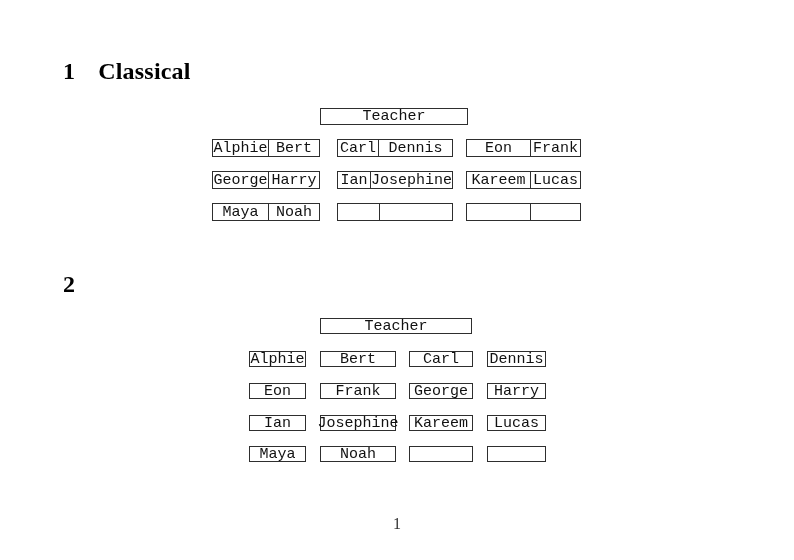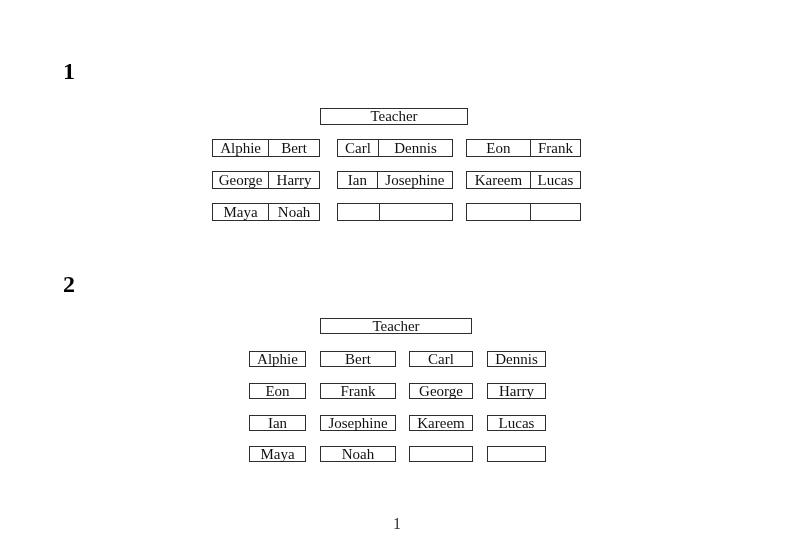--- a/index.html
+++ b/index.html
@@ -28,20 +28,21 @@
     position: absolute;
     box-sizing: border-box;
     border: 1px solid #2e2e2e;
     background: #ffffff;
     display: flex;
     align-items: center;
     justify-content: center;
     font-size: 15px;
     line-height: 1;
     color: #111111;
+    font-family: Liberation Mono, monospace;
   }
   .desk { padding: 0; align-items: stretch; justify-content: flex-start; }
   .desk .cell {
     box-sizing: border-box;
     display: flex;
     align-items: center;
     justify-content: center;
     font-size: 15px;
     line-height: 1;
   }
@@ -58,20 +59,21 @@
     color: #333333;
   }
 </style>
 </head>
 <body>
 
 <div class="page">
 
   <div class="sec-heading" style="top:59px;">
     <span class="sec-num">1</span>
+    <span class="sec-title">Classical</span>
   </div>
 
   <div>
     <div class="box" style="left:320px; top:108px; width:148px; height:17px;">
       <span>Teacher</span>
     </div>
 
     <div class="box desk" style="left:212px; top:139px; width:108px; height:18px;">
       <div class="cell cell-left" style="width:53%;">Alphie</div>
       <div class="cell cell-right">Bert</div>

